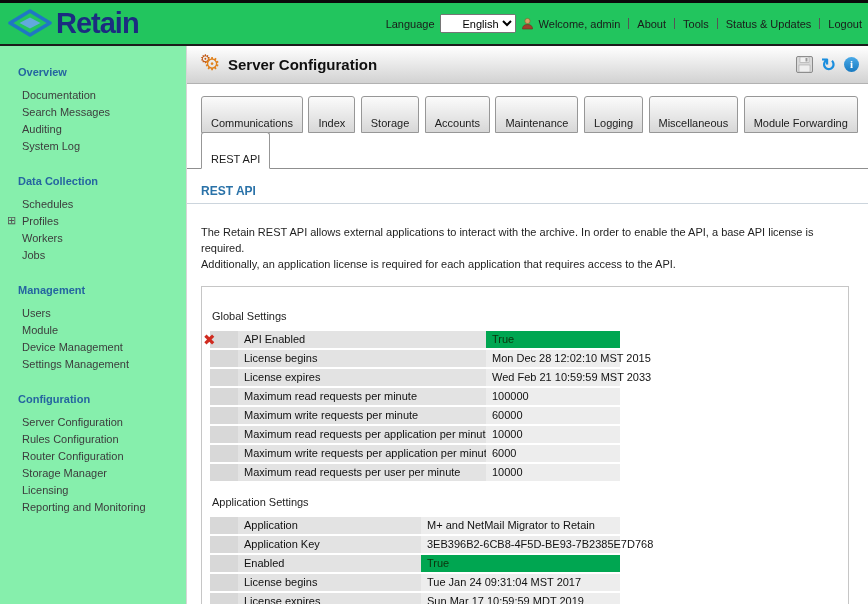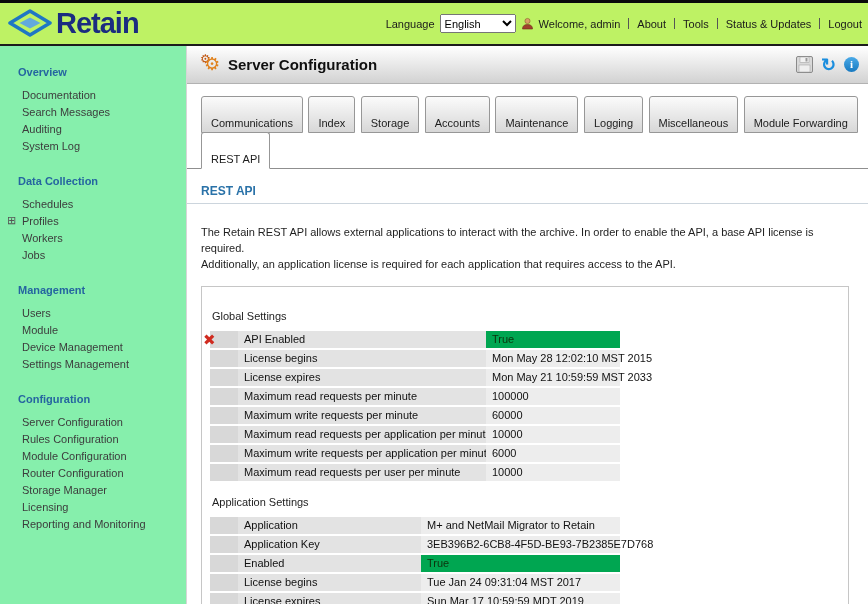--- a/index.html
+++ b/index.html
@@ -1,24 +1,24 @@
 <!DOCTYPE html>
 <html><head>
 <meta charset="utf-8">
 <style>
   html,body{margin:0;padding:0;}
   body{font-family:"Liberation Sans",sans-serif;background:#fff;}
   .page{position:relative;width:868px;height:604px;overflow:hidden;background:#fff;}
 
   
-  .topbar{position:relative;height:41px;background:#bef264;border-top:3px solid #0a0a0a;border-bottom:2px solid #1c1c1c;}
+  .topbar{position:relative;height:41px;background:#22c55e;border-top:3px solid #0a0a0a;border-bottom:2px solid #1c1c1c;}
   .logo{position:absolute;left:8px;top:5px;display:flex;align-items:center;cursor:pointer;}
   .logo-text{font-size:29px;font-weight:bold;color:#1b2c80;letter-spacing:-1px;margin-left:4px;line-height:30px;}
   .topbar-right{position:absolute;right:6px;top:0;height:41px;display:flex;align-items:center;gap:5px;font-size:11px;color:#1a1a1a;}
-  .lang-select{font-size:11px;height:19px;width:76px;font-family:"Liberation Sans",sans-serif;}
+  .lang-select{font-size:11px;height:19px;width:76px;font-family:"Liberation Sans",sans-serif;text-align:right;}
   .toplink{color:#1a1a1a;cursor:pointer;}
   .sep{display:inline-block;width:1px;height:11px;background:#555;margin:0 3px;}
   .user-icon{display:inline-flex;align-items:center;}
 
   
   .body-row{display:flex;height:558px;}
 
   
   .sidebar{width:187px;background:#86efac;font-size:11px;padding-top:10px;box-sizing:border-box;flex:none;border-right:1px solid #d6d6d6;}
   .side-heading{color:#2565a0;font-weight:bold;margin:20px 0 9px 18px;cursor:pointer;}
@@ -121,21 +121,20 @@
 
       <div class="side-heading">Management</div>
       <div class="side-item">Users</div>
       <div class="side-item">Module</div>
       <div class="side-item">Device Management</div>
       <div class="side-item">Settings Management</div>
 
       <div class="side-heading">Configuration</div>
       <div class="side-item">Server Configuration</div>
       <div class="side-item">Rules Configuration</div>
-      <div class="side-item">Module Configuration</div>
       <div class="side-item">Router Configuration</div>
       <div class="side-item">Storage Manager</div>
       <div class="side-item">Licensing</div>
       <div class="side-item">Reporting and Monitoring</div>
     </nav>
 
     <main class="content">
 
       <div class="titlebar">
         <span class="gears">
@@ -190,26 +189,26 @@
           <div class="trow">
             <div class="tcell c-icon">
               <span class="redx">✖</span>
             </div>
             <div class="tcell c-label">API Enabled</div>
             <div class="tcell c-value green">True</div>
           </div>
           <div class="trow">
             <div class="tcell c-icon"></div>
             <div class="tcell c-label">License begins</div>
-            <div class="tcell c-value">Mon May 28 12:02:10 MST 2015</div>
+            <div class="tcell c-value">Mon Dec 28 12:02:10 MST 2015</div>
           </div>
           <div class="trow">
             <div class="tcell c-icon"></div>
             <div class="tcell c-label">License expires</div>
-            <div class="tcell c-value">Mon May 21 10:59:59 MST 2033</div>
+            <div class="tcell c-value">Wed Feb 21 10:59:59 MST 2033</div>
           </div>
           <div class="trow">
             <div class="tcell c-icon"></div>
             <div class="tcell c-label">Maximum read requests per minute</div>
             <div class="tcell c-value">100000</div>
           </div>
           <div class="trow">
             <div class="tcell c-icon"></div>
             <div class="tcell c-label">Maximum write requests per minute</div>
             <div class="tcell c-value">60000</div>

